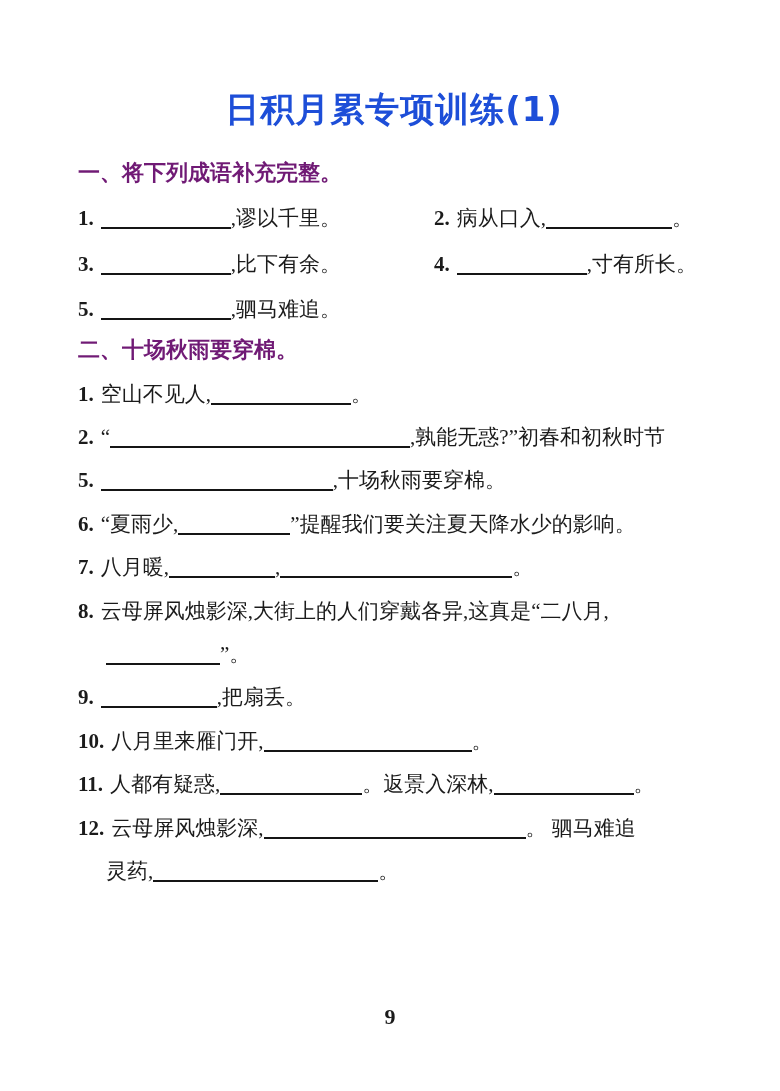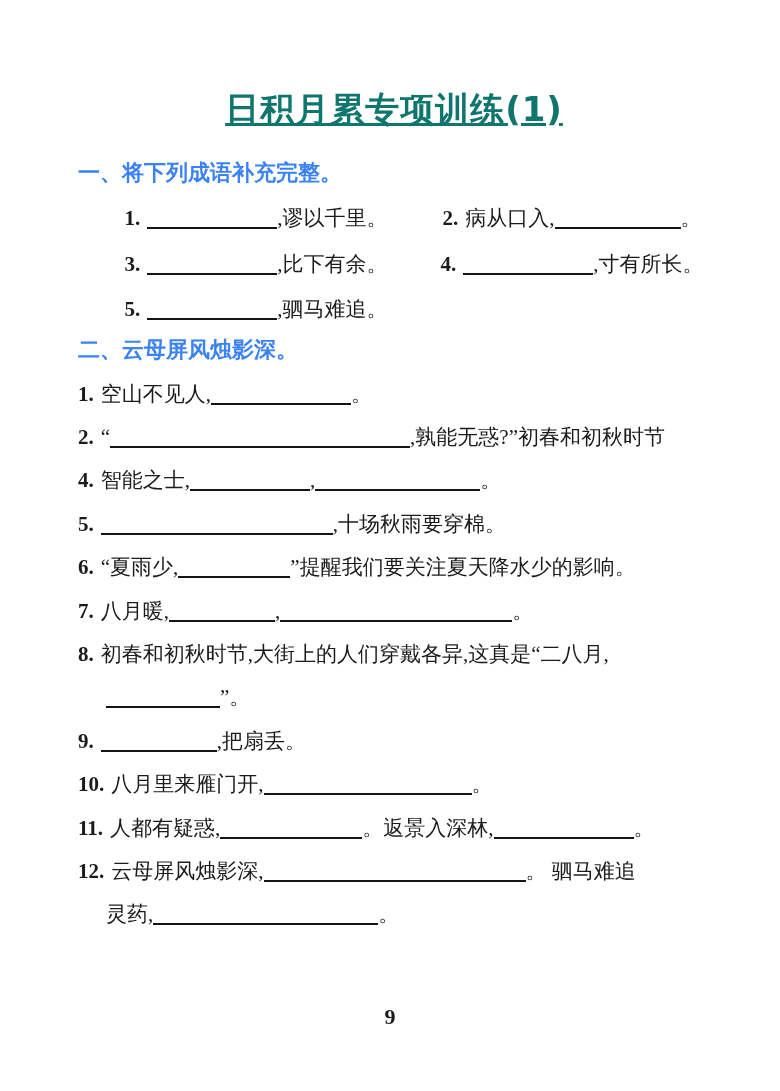--- a/index.html
+++ b/index.html
@@ -22,30 +22,30 @@
     line-height: 46px;
     letter-spacing: 1px;
   }
 
   .section-heading {
     margin: 0 0 8px 0;
     font-family: "DejaVu Sans", "Liberation Sans", sans-serif;
     font-weight: bold;
     font-size: 22px;
     line-height: 30px;
-    color: #3b82f6;
+    color: #701a75;
   }
   section { margin: 0 0 2px 0; }
 
   .items { font-size: 21px; }
   .items.two-col {
     display: grid;
     grid-template-columns: 356px 1fr;
   }
-  .two-col .line { line-height: 45.5px; text-align: center; }
+  .two-col .line { line-height: 45.5px; }
   .items.list .line { line-height: 43.4px; }
 
   .line { white-space: nowrap; }
   .line.cont { padding-left: 28px; }
 
   .qnum {
     font-weight: bold;
     margin-right: 7px;
   }
 
@@ -63,21 +63,21 @@
     text-align: center;
     font-weight: bold;
     font-size: 22px;
     line-height: 30px;
   }
 </style>
 </head>
 <body>
 
 <div class="page">
-  <h1 class="title" style="color: #0f766e; text-decoration: underline;">日积月累专项训练(1)</h1>
+  <h1 class="title" style="color: #1d4ed8;">日积月累专项训练(1)</h1>
   <div>
       <section>
         <h2 class="section-heading">一、将下列成语补充完整。</h2>
         <div class="items two-col">
           <div class="item">
             <div class="line"><span class="qnum">1.</span><span class="blank" style="width: 130px;"></span><span>,谬以千里。</span></div>
           </div>
           <div class="item">
             <div class="line"><span class="qnum">2.</span><span>病从口入,</span><span class="blank" style="width: 126px;"></span><span>。</span></div>
           </div>
@@ -86,42 +86,39 @@
           </div>
           <div class="item">
             <div class="line"><span class="qnum">4.</span><span class="blank" style="width: 130px;"></span><span>,寸有所长。</span></div>
           </div>
           <div class="item">
             <div class="line"><span class="qnum">5.</span><span class="blank" style="width: 130px;"></span><span>,驷马难追。</span></div>
           </div>
         </div>
       </section>
       <section>
-        <h2 class="section-heading">二、云母屏风烛影深。</h2>
+        <h2 class="section-heading">二、十场秋雨要穿棉。</h2>
         <div class="items list">
           <div class="item">
             <div class="line"><span class="qnum">1.</span><span>空山不见人,</span><span class="blank" style="width: 140px;"></span><span>。</span></div>
           </div>
           <div class="item">
             <div class="line"><span class="qnum">2.</span><span>“</span><span class="blank" style="width: 300px;"></span><span>,孰能无惑?”初春和初秋时节</span></div>
-          </div>
-          <div class="item">
-            <div class="line"><span class="qnum">4.</span><span>智能之士,</span><span class="blank" style="width: 120px;"></span><span>,</span><span class="blank" style="width: 165px;"></span><span>。</span></div>
           </div>
           <div class="item">
             <div class="line"><span class="qnum">5.</span><span class="blank" style="width: 232px;"></span><span>,十场秋雨要穿棉。</span></div>
           </div>
           <div class="item">
             <div class="line"><span class="qnum">6.</span><span>“夏雨少,</span><span class="blank" style="width: 112px;"></span><span>”提醒我们要关注夏天降水少的影响。</span></div>
           </div>
           <div class="item">
             <div class="line"><span class="qnum">7.</span><span>八月暖,</span><span class="blank" style="width: 106px;"></span><span>,</span><span class="blank" style="width: 232px;"></span><span>。</span></div>
           </div>
           <div class="item">
-            <div class="line"><span class="qnum">8.</span><span>初春和初秋时节,大街上的人们穿戴各异,这真是“二八月,</span></div>
+            <div class="line"><span class="qnum">8.</span><span>云母屏风烛影深,大街上的人们穿戴各异,这真是“二八月,</span></div>
             <div class="line cont"><span class="blank" style="width: 114px;"></span><span>”。</span></div>
           </div>
           <div class="item">
             <div class="line"><span class="qnum">9.</span><span class="blank" style="width: 116px;"></span><span>,把扇丢。</span></div>
           </div>
           <div class="item">
             <div class="line"><span class="qnum">10.</span><span>八月里来雁门开,</span><span class="blank" style="width: 208px;"></span><span>。</span></div>
           </div>
           <div class="item">
             <div class="line"><span class="qnum">11.</span><span>人都有疑惑,</span><span class="blank" style="width: 142px;"></span><span>。返景入深林,</span><span class="blank" style="width: 140px;"></span><span>。</span></div>

